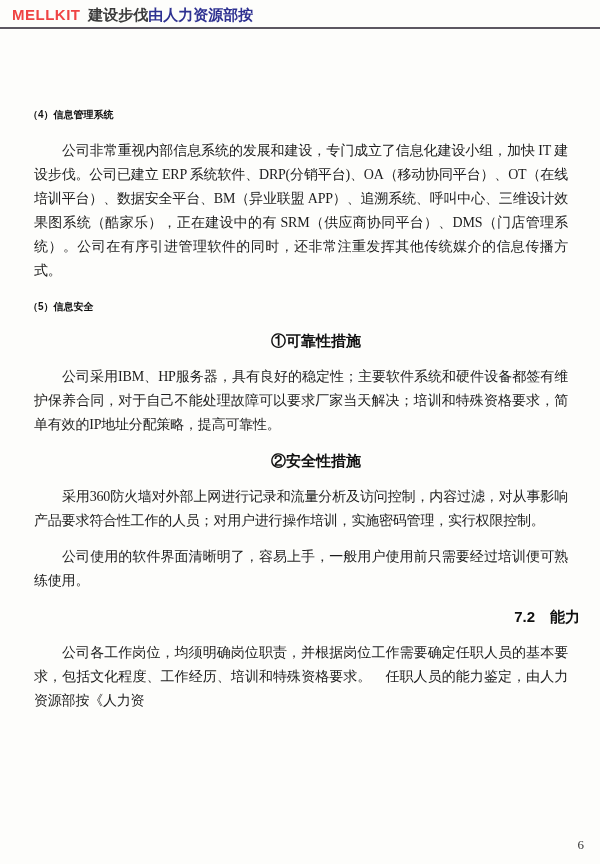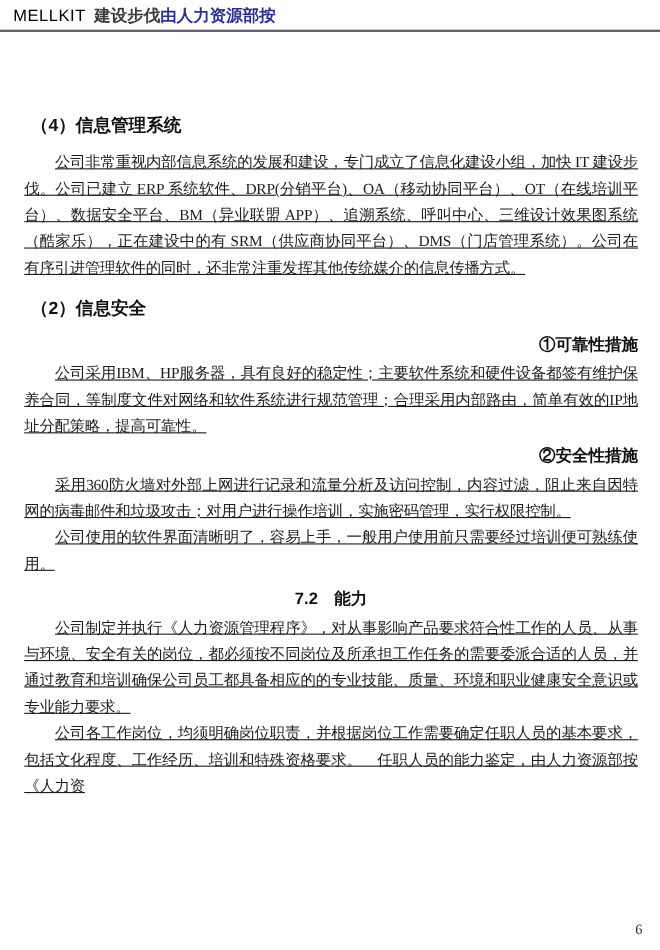--- a/index.html
+++ b/index.html
@@ -5,47 +5,47 @@
   html,body { margin:0; padding:0; background:#9a9a9a; }
   .page {
     width:600px; height:864px; margin:0 auto; position:relative;
     background:#fdfdfb; overflow:hidden; box-sizing:border-box;
     font-family:"Liberation Serif","DejaVu Serif",serif; color:#1c1c1c;
   }
   
   .hdr { padding:6px 8px 0 12px; font-size:15px; line-height:18px; white-space:nowrap; }
   .hdr .brand {
     font-family:"Liberation Sans","DejaVu Sans",sans-serif;
-    font-weight:400; color:#000000; letter-spacing:.5px; margin-right:4px;
+    font-weight:700; color:#ef4444; letter-spacing:.5px; margin-right:4px;
   }
   .hdr .company { font-weight:700; color:#3a3a3a; }
   .hdr .doctitle { font-weight:700; color:#2e3191; }
   .hdr-rule { border:none; border-top:2px solid #5c5761; margin:3px 0 0 0; }
   
   .doc-main {
     padding:74px 20px 0 22px;
     font-size:14px; line-height:24px; text-align:justify;
   }
   .sec-heading {
     font-family:"Liberation Sans","DejaVu Sans",sans-serif;
-    font-size:16px; font-weight:700; color:#101010;
+    font-size:10px; font-weight:700; color:#101010;
     margin:12px 0 10px 6px; line-height:24px; text-align:left;
   }
   .sec-heading.first { margin-top:0; }
   .num-heading {
     font-family:"Liberation Sans","DejaVu Sans",sans-serif;
     font-size:15px; font-weight:700; color:#101010;
-    margin:7px 0 3px 0; line-height:24px; text-align:center; white-space:pre-wrap;
+    margin:7px 0 3px 0; line-height:24px; text-align:right; white-space:pre-wrap;
   }
   .measure-heading {
-    font-family:Liberation Mono, monospace;
+    font-family:Liberation Sans, sans-serif;
     font-size:15px; font-weight:700; color:#101010;
-    margin:3px 0 2px 0; line-height:24px; text-indent:2em; text-align:right;
+    margin:3px 0 2px 0; line-height:24px; text-indent:2em; text-align:center;
   }
-  .body-para { margin:0; text-indent:2em; letter-spacing:-0.2px;text-decoration:underline; }
+  .body-para { margin:12px; text-indent:2em; letter-spacing:-0.2px; }
   
   .page-num {
     position:absolute; right:16px; bottom:11px;
     font-size:13px; color:#333;
   }
 </style>
 </head>
 <body>
 
 <div class="page">
@@ -54,32 +54,31 @@
     <span class="brand">MELLKIT</span>
     <span class="company">建设步伐</span><span class="doctitle">由人力资源部按</span>
   </header>
   <hr class="hdr-rule">
 
   <main class="doc-main">
 
     <h2 class="sec-heading first">（4）信息管理系统</h2>
     <p class="body-para">公司非常重视内部信息系统的发展和建设，专门成立了信息化建设小组，加快 IT 建设步伐。公司已建立 ERP 系统软件、DRP(分销平台)、OA（移动协同平台）、OT（在线培训平台）、数据安全平台、BM（异业联盟 APP）、追溯系统、呼叫中心、三维设计效果图系统（酷家乐），正在建设中的有 SRM（供应商协同平台）、DMS（门店管理系统）。公司在有序引进管理软件的同时，还非常注重发挥其他传统媒介的信息传播方式。</p>
 
-    <h2 class="sec-heading">（2）信息安全</h2>
+    <h2 class="sec-heading">（5）信息安全</h2>
 
     <h3 class="measure-heading">①可靠性措施</h3>
-    <p class="body-para">公司采用IBM、HP服务器，具有良好的稳定性；主要软件系统和硬件设备都签有维护保养合同，等制度文件对网络和软件系统进行规范管理；合理采用内部路由，简单有效的IP地址分配策略，提高可靠性。</p>
+    <p class="body-para">公司采用IBM、HP服务器，具有良好的稳定性；主要软件系统和硬件设备都签有维护保养合同，对于自己不能处理故障可以要求厂家当天解决；培训和特殊资格要求，简单有效的IP地址分配策略，提高可靠性。</p>
 
     <h3 class="measure-heading">②安全性措施</h3>
-    <p class="body-para">采用360防火墙对外部上网进行记录和流量分析及访问控制，内容过滤，阻止来自因特网的病毒邮件和垃圾攻击；对用户进行操作培训，实施密码管理，实行权限控制。</p>
+    <p class="body-para">采用360防火墙对外部上网进行记录和流量分析及访问控制，内容过滤，对从事影响产品要求符合性工作的人员；对用户进行操作培训，实施密码管理，实行权限控制。</p>
 
     <p class="body-para">公司使用的软件界面清晰明了，容易上手，一般用户使用前只需要经过培训便可熟练使用。</p>
 
     <h2 class="num-heading">7.2　能力</h2>
-    <p class="body-para">公司制定并执行《人力资源管理程序》，对从事影响产品要求符合性工作的人员、从事与环境、安全有关的岗位，都必须按不同岗位及所承担工作任务的需要委派合适的人员，并通过教育和培训确保公司员工都具备相应的的专业技能、质量、环境和职业健康安全意识或专业能力要求。</p>
     <p class="body-para">公司各工作岗位，均须明确岗位职责，并根据岗位工作需要确定任职人员的基本要求，包括文化程度、工作经历、培训和特殊资格要求。　任职人员的能力鉴定，由人力资源部按《人力资</p>
 
   </main>
 
   <footer>
     <span class="page-num">6</span>
   </footer>
 
 </div>
 

